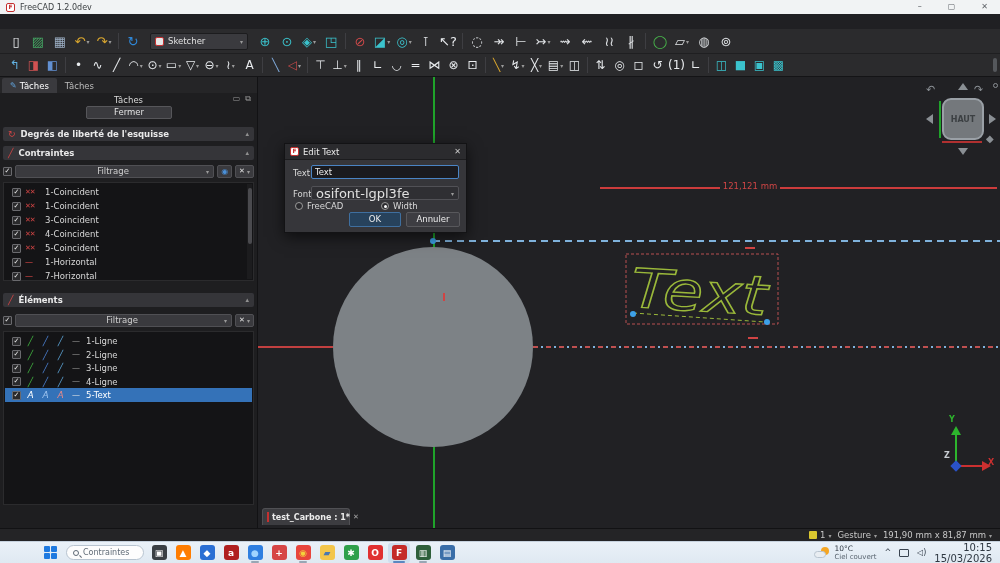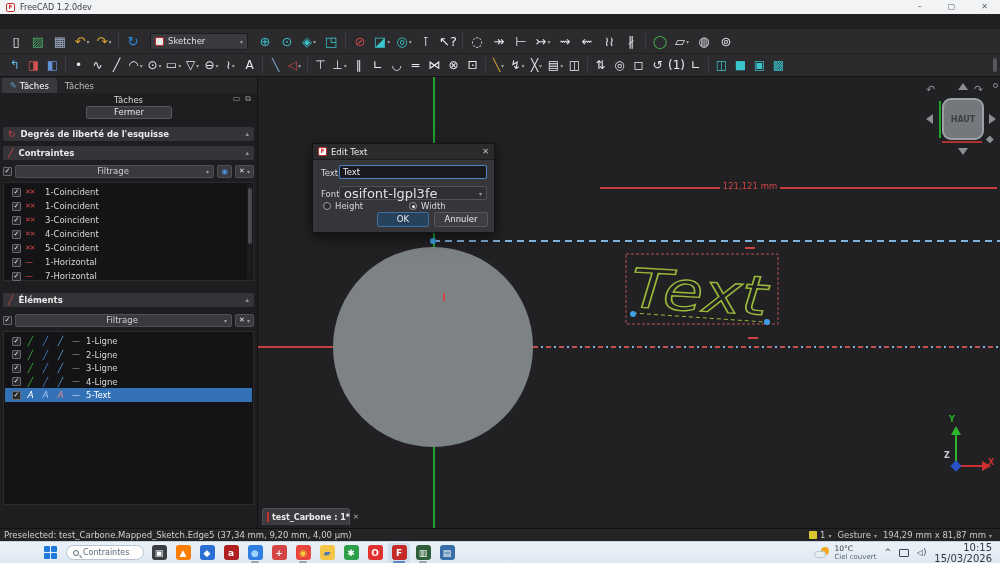--- a/index.html
+++ b/index.html
@@ -104,21 +104,21 @@
   .ax-z { position:absolute; left:694px; top:385px; width:8px; height:8px; background:#2a52c8; transform:rotate(45deg); }
   .ax-label { position:absolute; font-size:8px; font-weight:bold; }
 
   
   .doc-tab { position:absolute; left:4px; top:431px; width:88px; height:17px; background:#3c3c40; border:1px solid #505054; border-bottom:none; border-radius:3px 3px 0 0; display:flex; align-items:center; gap:3px; padding:0 4px; }
   .doc-ic { width:8px; height:10px; background:#e8e8e8; border-left:2px solid #c43030; }
   .doc-lbl { font-size:8px; color:#ececec; font-weight:bold; white-space:nowrap; }
   .doc-x { font-size:7px; color:#a8a8a8; margin-left:auto; }
 
   
-  #dialog { position:absolute; left:312px; top:143px; width:183px; height:90px; background:#36363a; border:1px solid #131315; box-shadow:0 4px 14px rgba(0,0,0,.6); z-index:60; }
+  #dialog { position:absolute; left:284px; top:143px; width:183px; height:90px; background:#36363a; border:1px solid #131315; box-shadow:0 4px 14px rgba(0,0,0,.6); z-index:60; }
   .dlg-title { height:16px; background:#2b2b2e; display:flex; align-items:center; gap:4px; padding:0 5px; border-bottom:1px solid #1c1c1e; }
   .dlg-title .fc-logo { margin-right:0; }
   .dlg-title .t { font-size:8.5px; color:#ececec; flex:1; }
   .dlg-title .x { font-size:8px; color:#c8c8c8; }
   .dlg-row { position:absolute; left:8px; display:flex; align-items:center; }
   .dlg-lbl { font-size:8.5px; color:#d8d8d8; width:18px; }
   .dlg-input { position:absolute; left:26px; width:148px; height:14px; background:#1a1a1e; border:1px solid #4a84c4; border-radius:2px; color:#ececec; font-size:8.5px; font-family:"DejaVu Sans",sans-serif; padding:0 3px; }
   .dlg-select { position:absolute; left:26px; width:148px; height:14px; background:#2f2f33; border:1px solid #515156; border-radius:2px; display:flex; align-items:center; padding:0 4px; }
   .dlg-select .v { font-size:13px; color:#e0e0e0; flex:1; }
   .dlg-select .dd { font-size:6px; color:#9a9a9a; }
@@ -641,44 +641,43 @@
     <input class="dlg-input" style="top: 21px;" value="Text">
     <div class="dlg-row" style="top:45px;">
         <span class="dlg-lbl">Font:</span>
       </div>
     <div class="dlg-select" style="top:42px;">
       <span class="v">osifont-lgpl3fe</span>
       <span class="dd">▾</span>
     </div>
     <div class="dlg-row" style="top:57px; left:10px;">
       <span class="radio"></span>
-      <span class="radio-lbl">Height</span>
+      <span class="radio-lbl">FreeCAD</span>
     </div>
     <div class="dlg-row" style="top:57px; left:96px;">
       <span class="radio on"></span>
       <span class="radio-lbl">Width</span>
     </div>
     <div class="dlg-btn btn-ok">OK</div>
     <div class="dlg-btn btn-cancel">Annuler</div>
   </div>
 
   <div id="statusbar">
-    <span id="status-msg">Preselected: test_Carbone.Mapped_Sketch.Edge5 (37,34 mm, 9,20 mm, 4,00 µm)</span>
     <span class="status-right">
       <span class="sr-item">
         <span class="layer-sq"></span>
         <span>1</span>
         <span class="dd">▾</span>
       </span>
       <span class="sr-item">
         <span>Gesture</span>
         <span class="dd">▾</span>
       </span>
       <span class="sr-item">
-        <span>194,29 mm x 81,87 mm</span>
+        <span>191,90 mm x 81,87 mm</span>
         <span class="dd">▾</span>
       </span>
     </span>
   </div>
 
   <div id="taskbar">
     <span class="start">
         <i></i>
         <i></i>
         <i></i>

